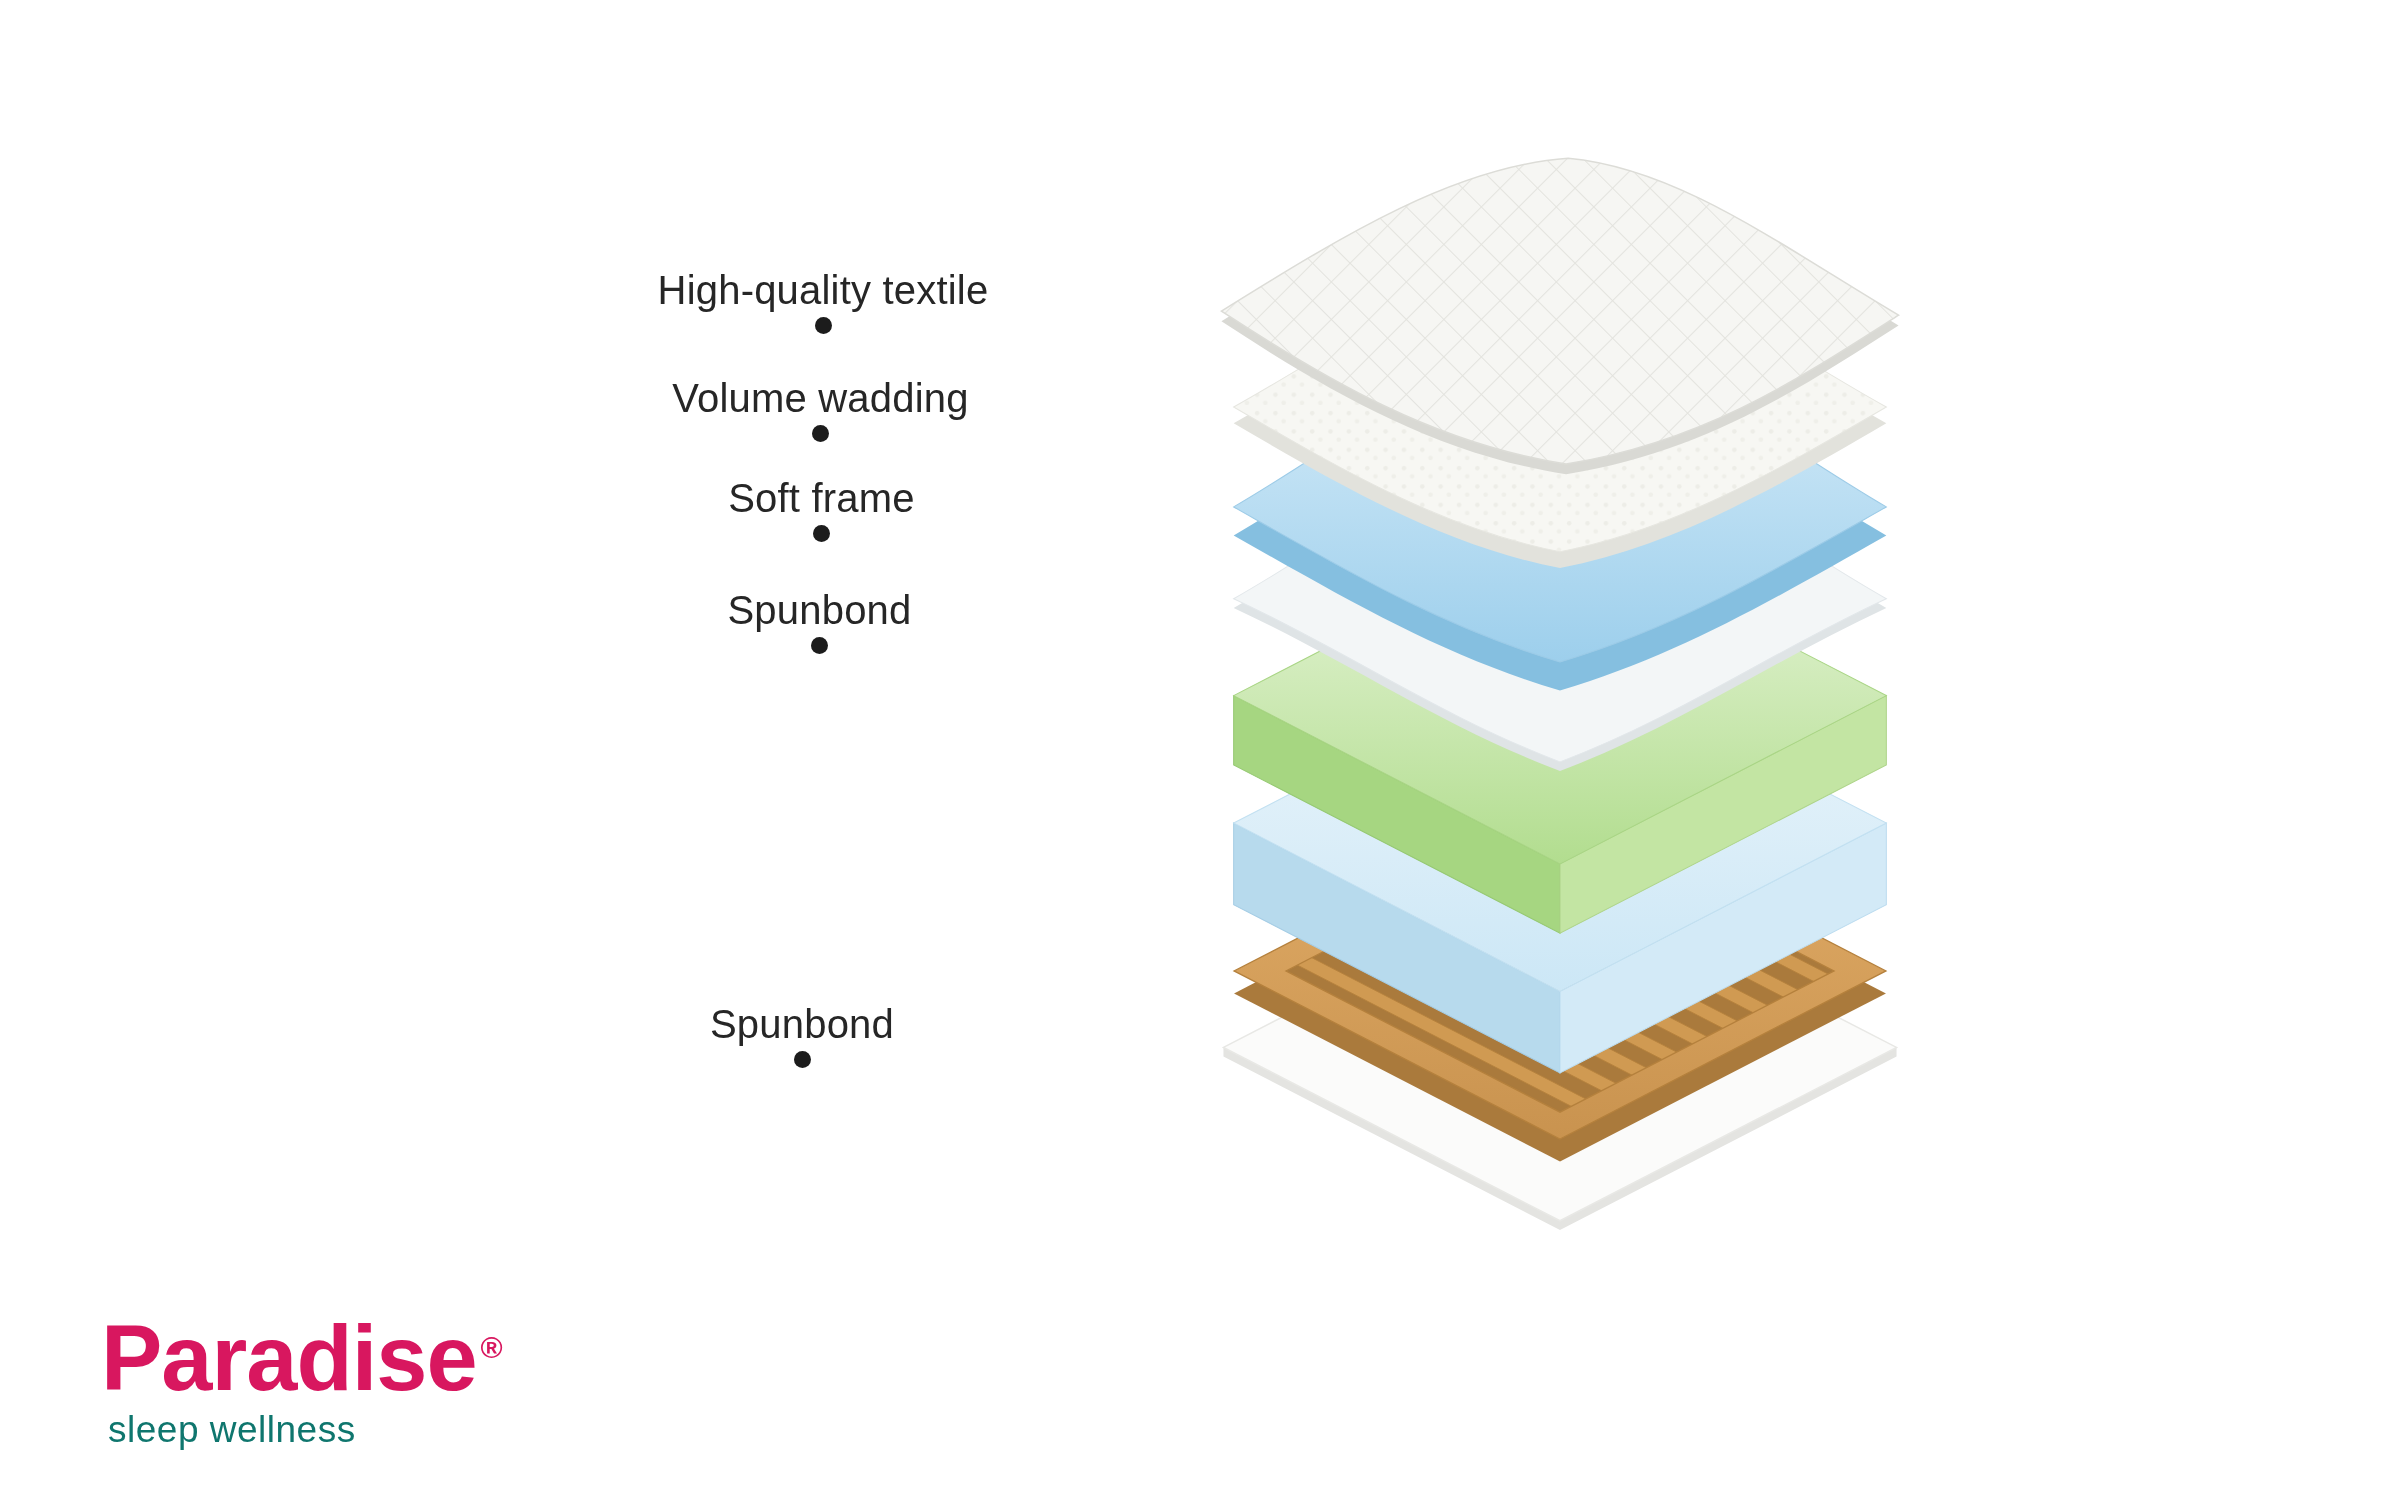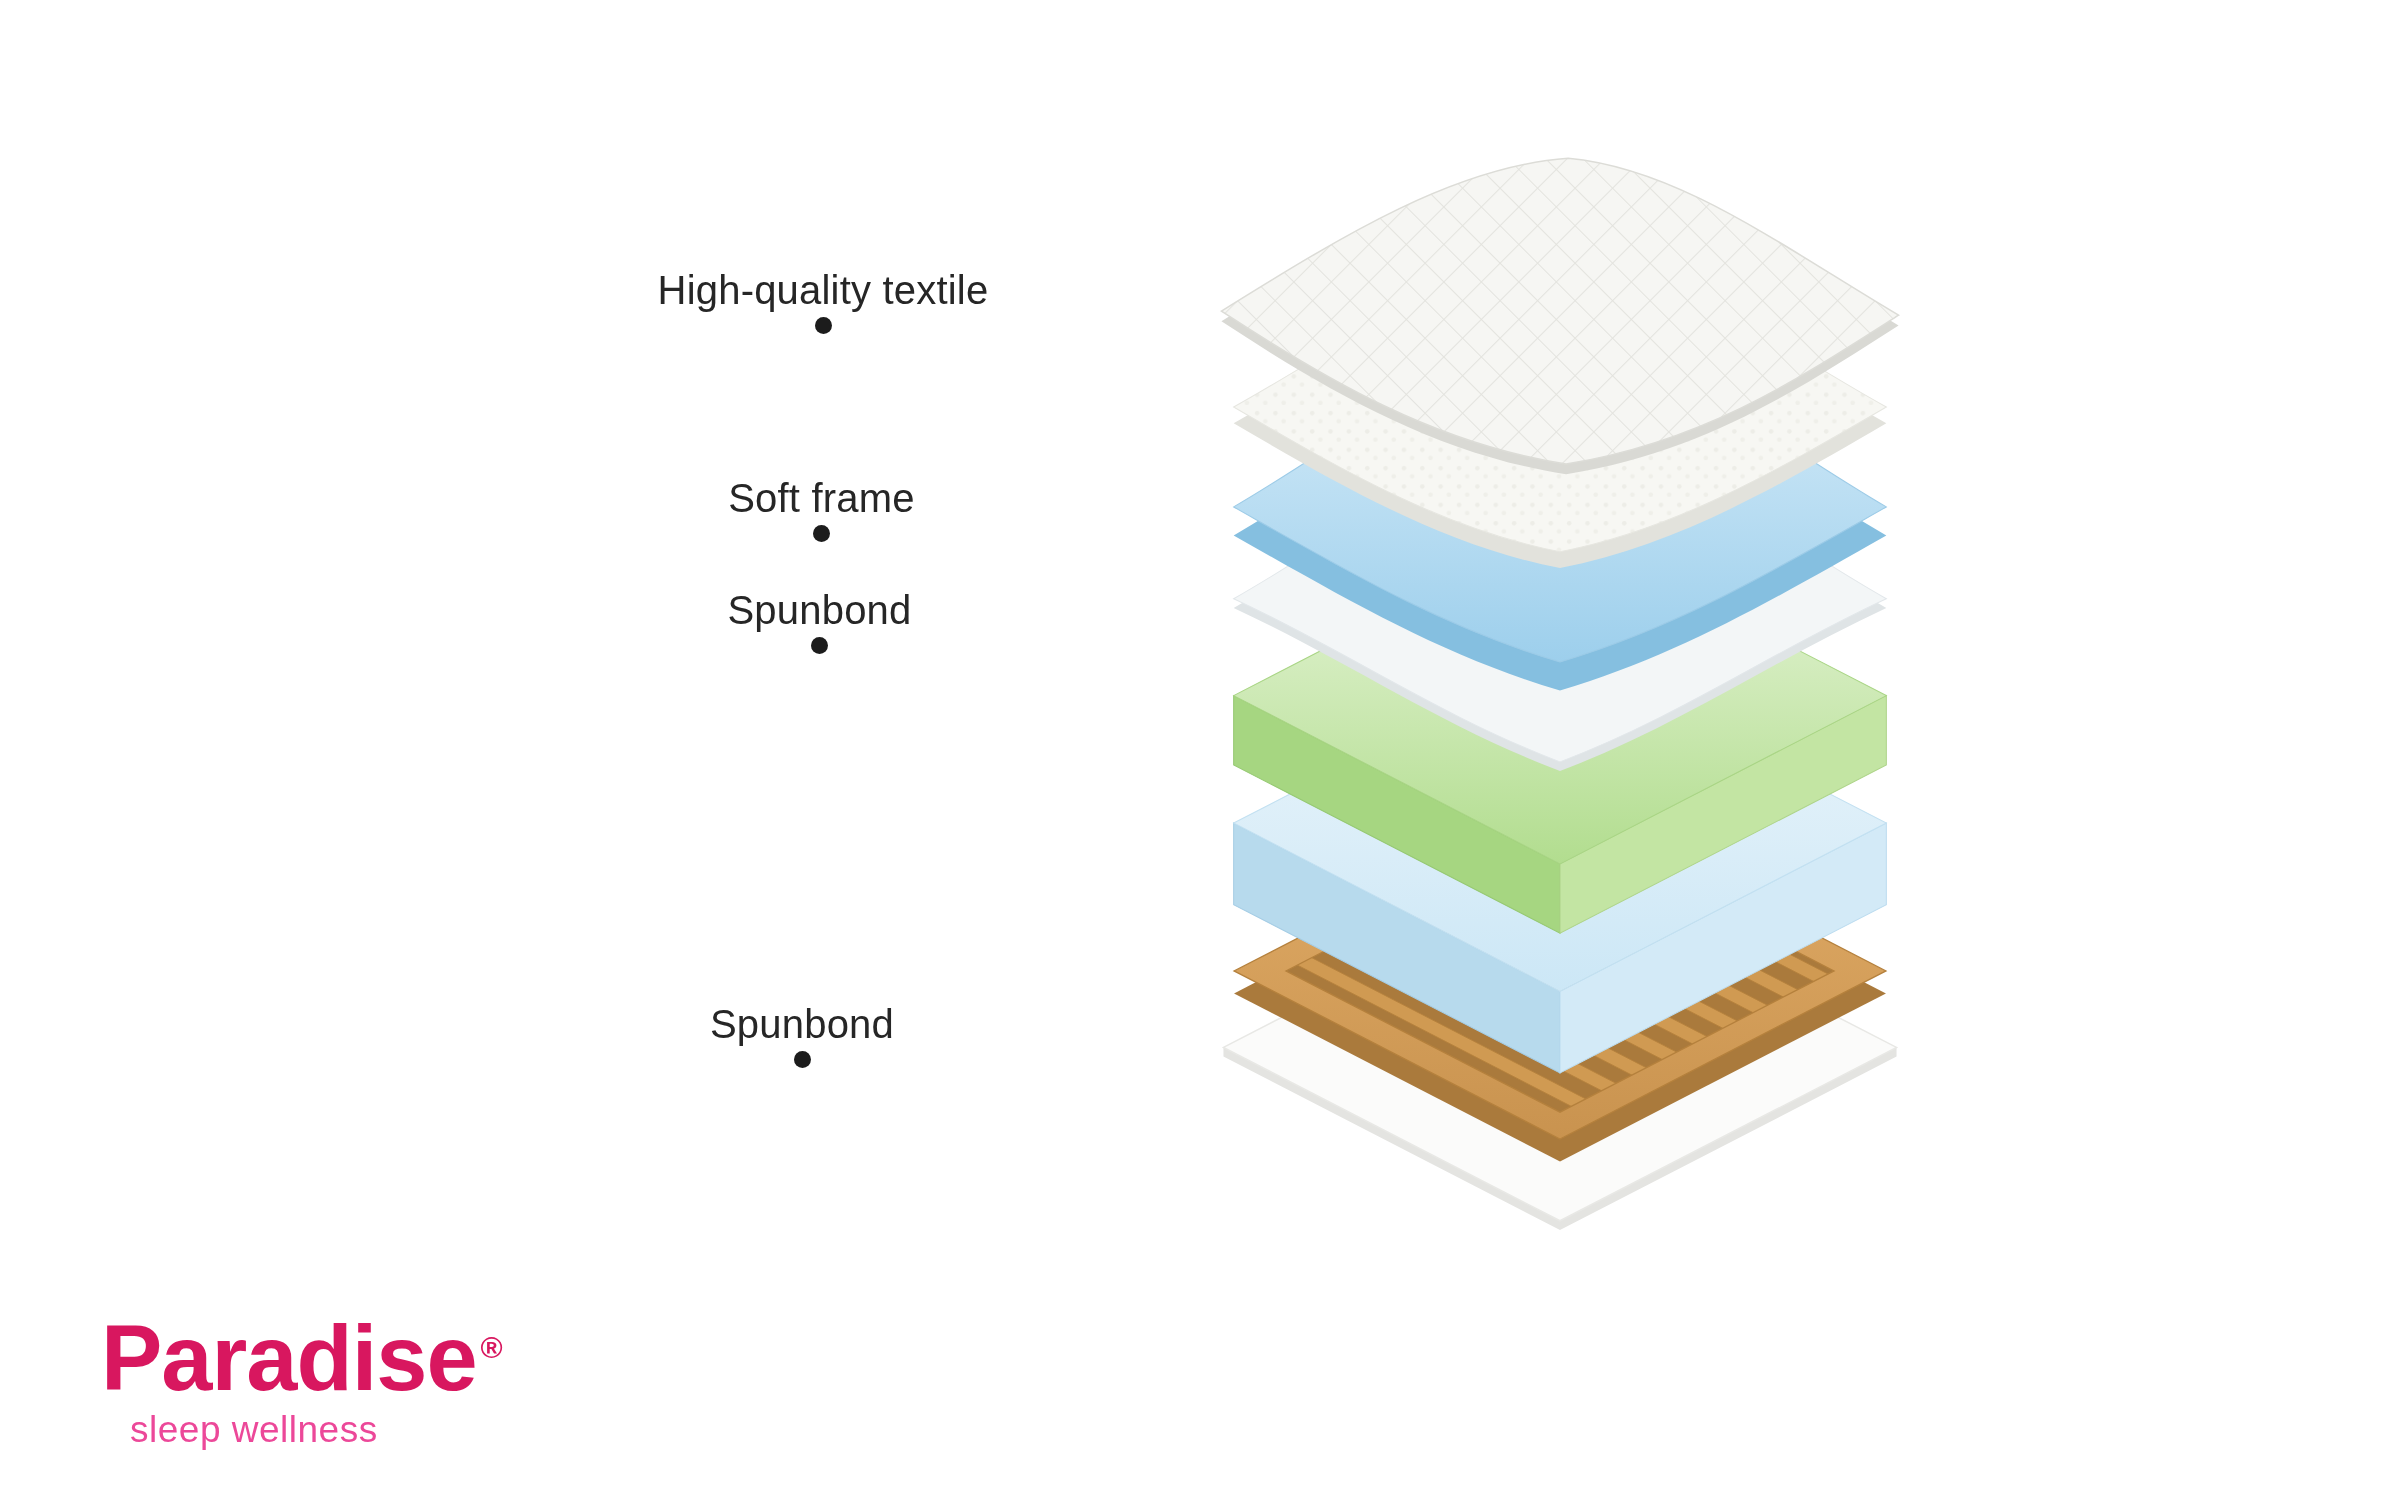--- a/index.html
+++ b/index.html
@@ -32,30 +32,35 @@
 
   
   .logo{position:absolute;left:72px;top:1310px;}
   .brand-name{
     font-size:92px;font-weight:bold;color:#d8175f;letter-spacing:-1px;line-height:1.05;margin-left:29px;
   }
   .brand-name sup{
     font-size:30px;font-weight:bold;color:#d8175f;vertical-align:super;margin-left:4px;
   }
   .brand-tagline{
-    font-size:37px;color:#ec4899;margin-top:2px;margin-left:58px;letter-spacing:0.5px;
+    font-size:37px;color:#0f766e;margin-top:2px;margin-left:36px;letter-spacing:0.5px;
   }
 </style>
 </head>
 <body>
 
 <div id="page">
 
   <div class="label-row" style="left:528px;top:268px;width:590px">
     <span class="layer-label">High-quality textile</span>
+    <span class="leader"></span>
+    <span class="leader-dot"></span>
+  </div>
+  <div class="label-row" style="left:523px;top:376px;width:595px">
+    <span class="layer-label">Volume wadding</span>
     <span class="leader"></span>
     <span class="leader-dot"></span>
   </div>
   <div class="label-row" style="left:525px;top:476px;width:593px">
     <span class="layer-label">Soft frame</span>
     <span class="leader"></span>
     <span class="leader-dot"></span>
   </div>
   <div class="label-row" style="left:521px;top:588px;width:597px">
     <span class="layer-label">Spunbond</span>

